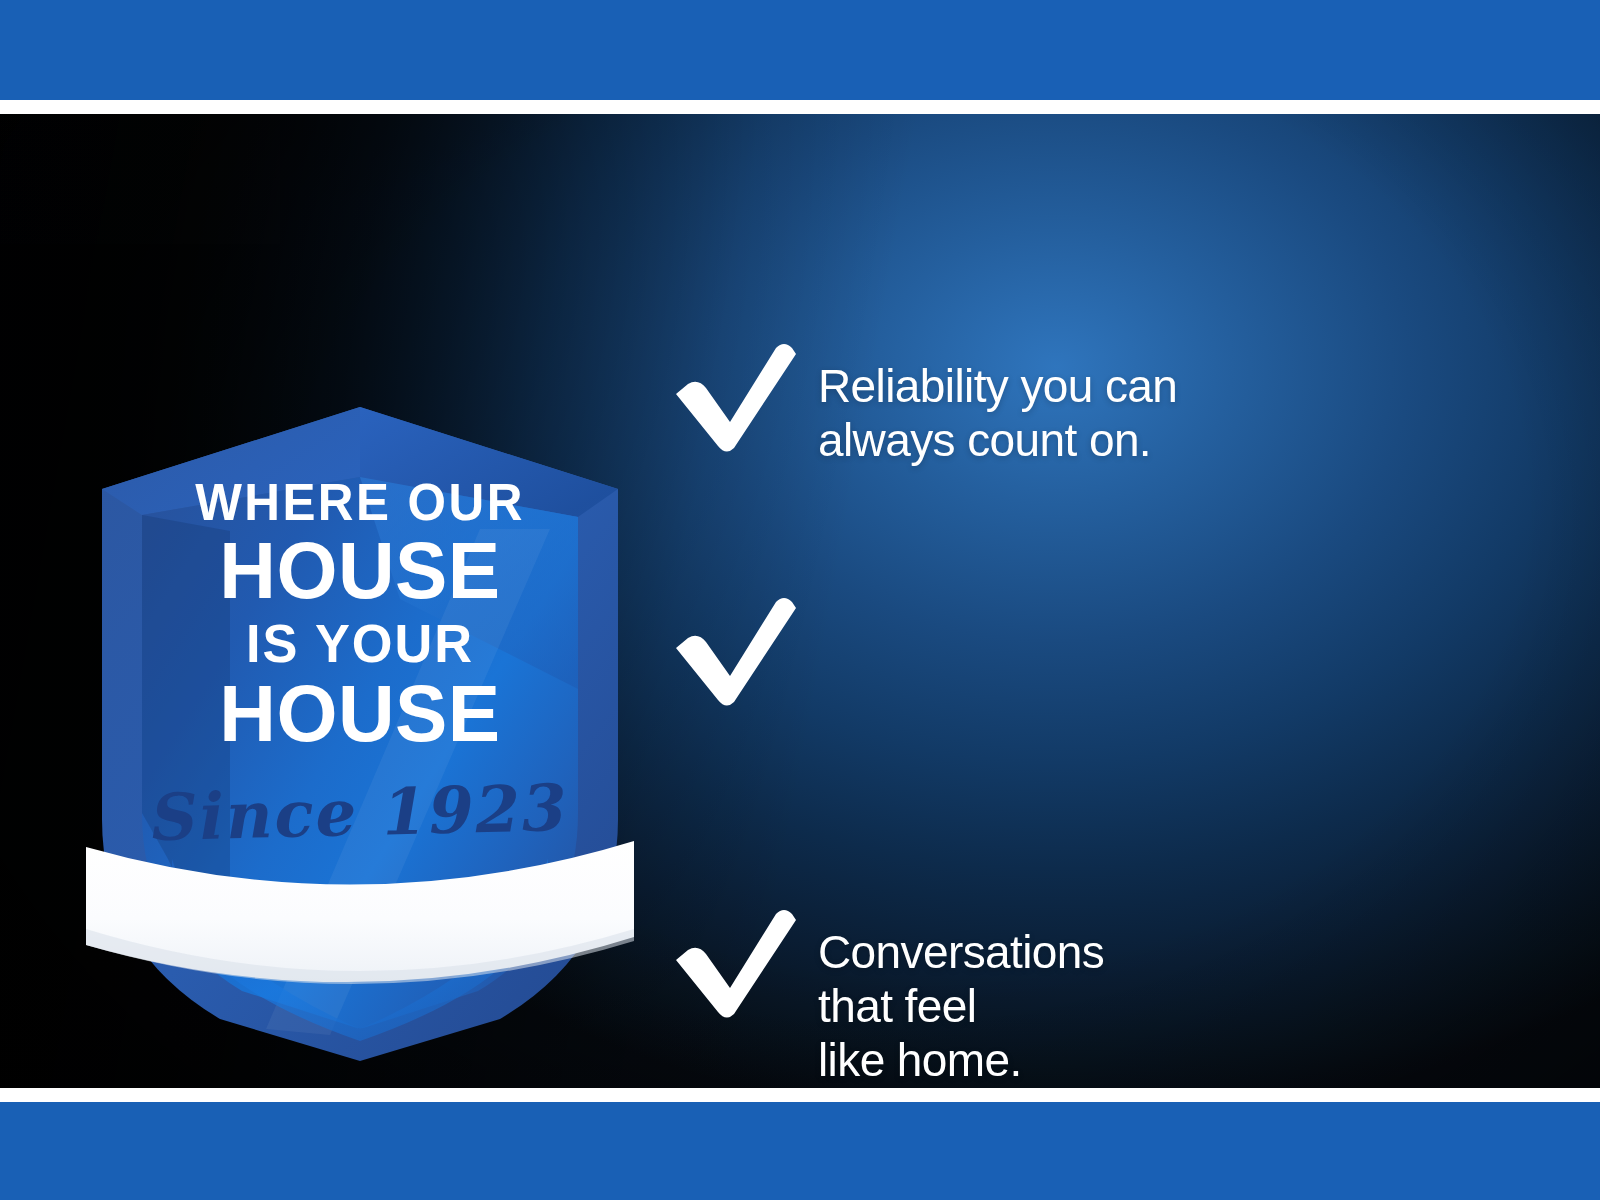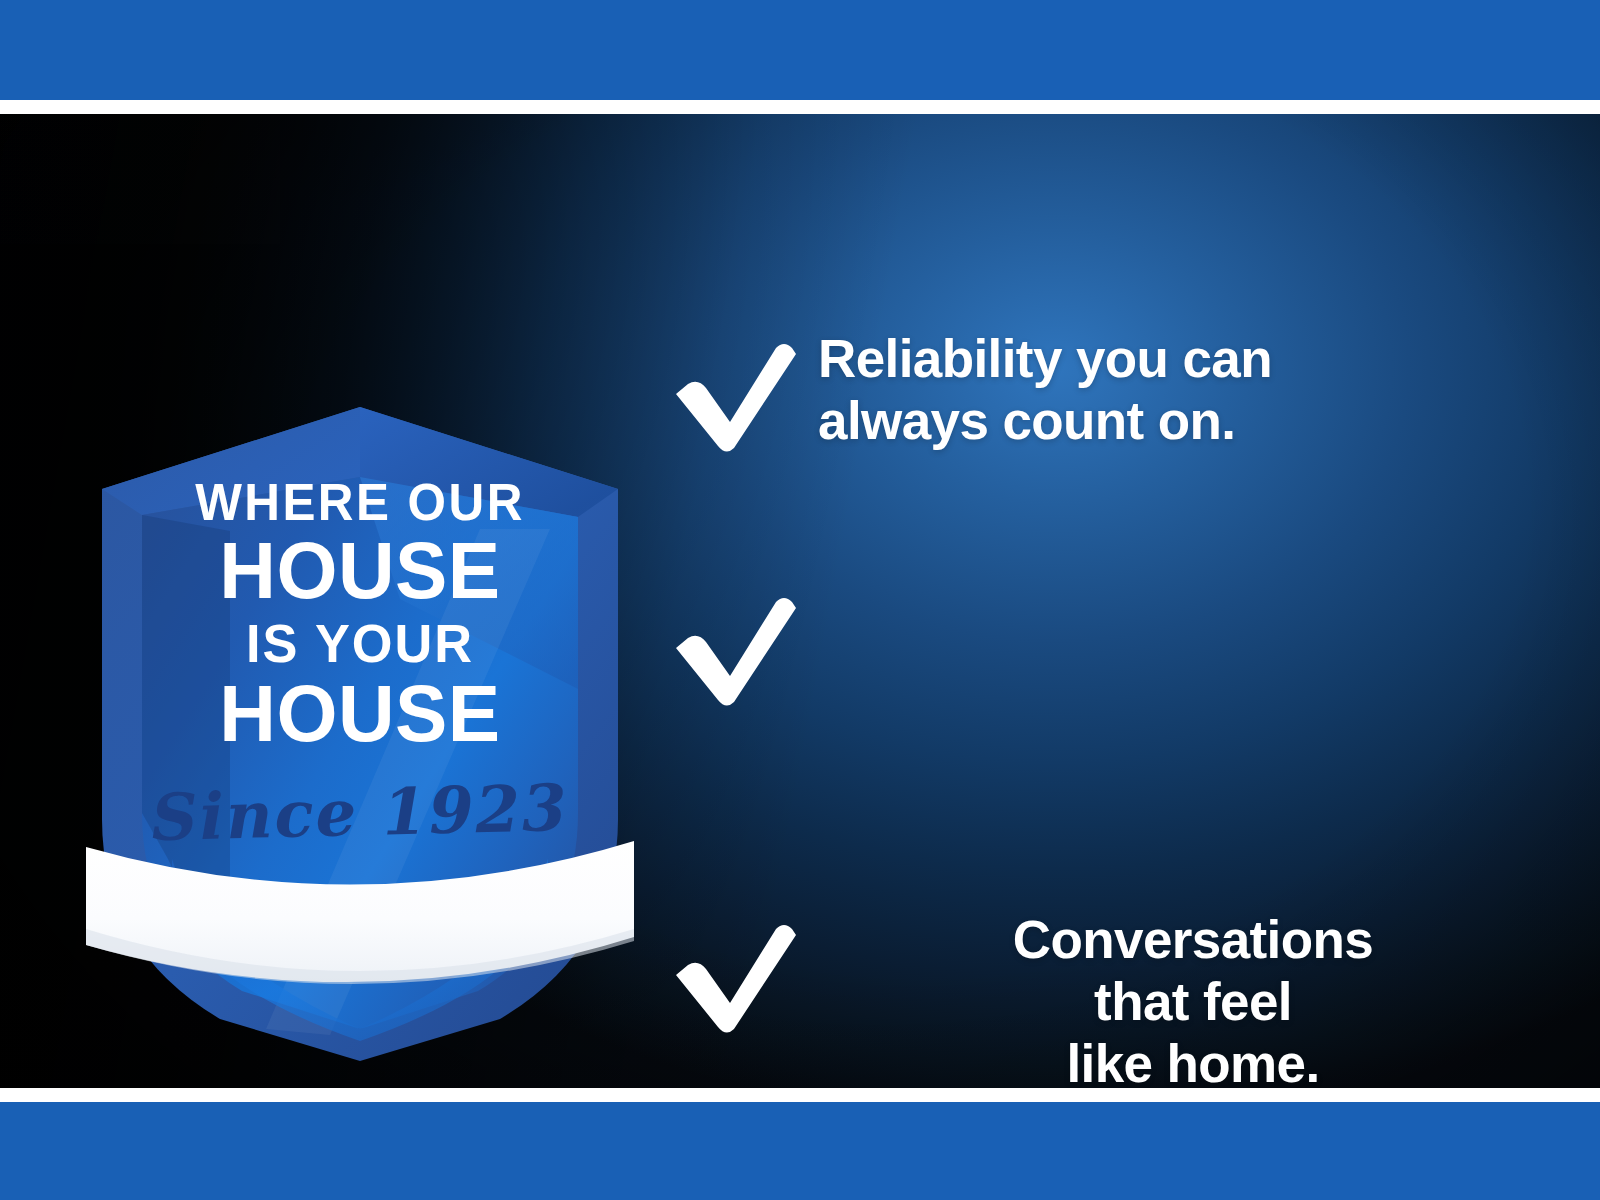--- a/index.html
+++ b/index.html
@@ -143,39 +143,40 @@
   }
   .bullet {
     position: absolute;
     left: 0;
     display: flex;
     align-items: flex-start;
     width: 900px;
   }
   .bullet-1 { top: 24px; }
   .bullet-2 { top: 278px; }
-  .bullet-3 { top: 605px; text-align: center; }
+  .bullet-3 { top: 590px; }
 
   .check-wrap {
     flex: 0 0 auto;
     width: 150px;
     padding-top: 14px;
   }
   .check-wrap svg { display: block; }
 
   .bullet-text {
     flex: 1 1 auto;
     color: #ffffff;
     font-family: "Liberation Sans", sans-serif;
-    font-weight: bold;
-    font-size: 53px;
+    font-weight: normal;
+    font-size: 46px;
     line-height: 1.17;
     letter-spacing: -0.6px;
     white-space: pre-line;
     text-shadow: 0 2px 6px rgba(0,0,0,0.20);
+    margin-top: 32px;
   }
 </style>
 </head>
 <body>
 
 <div id="canvas">
 
   <div class="brand-bar top"></div>
 
   <div id="panel">

